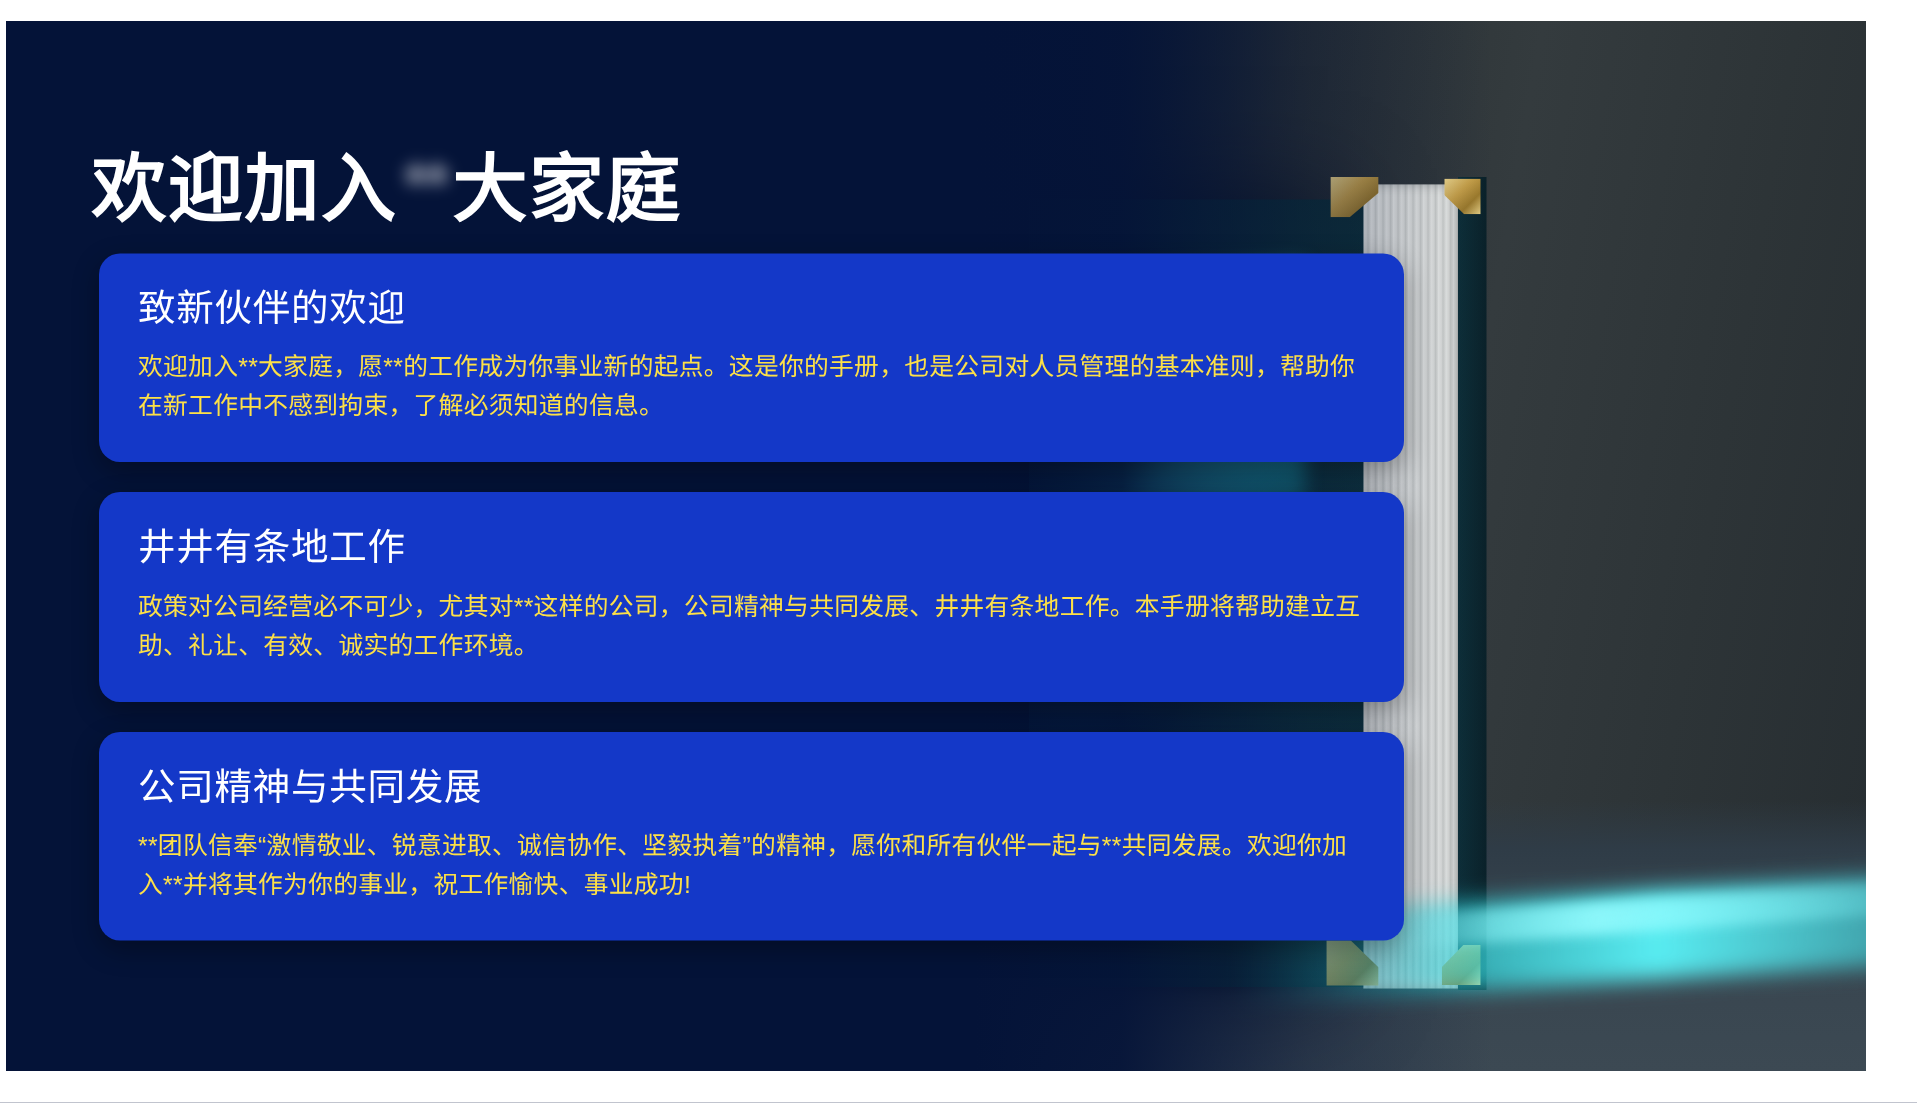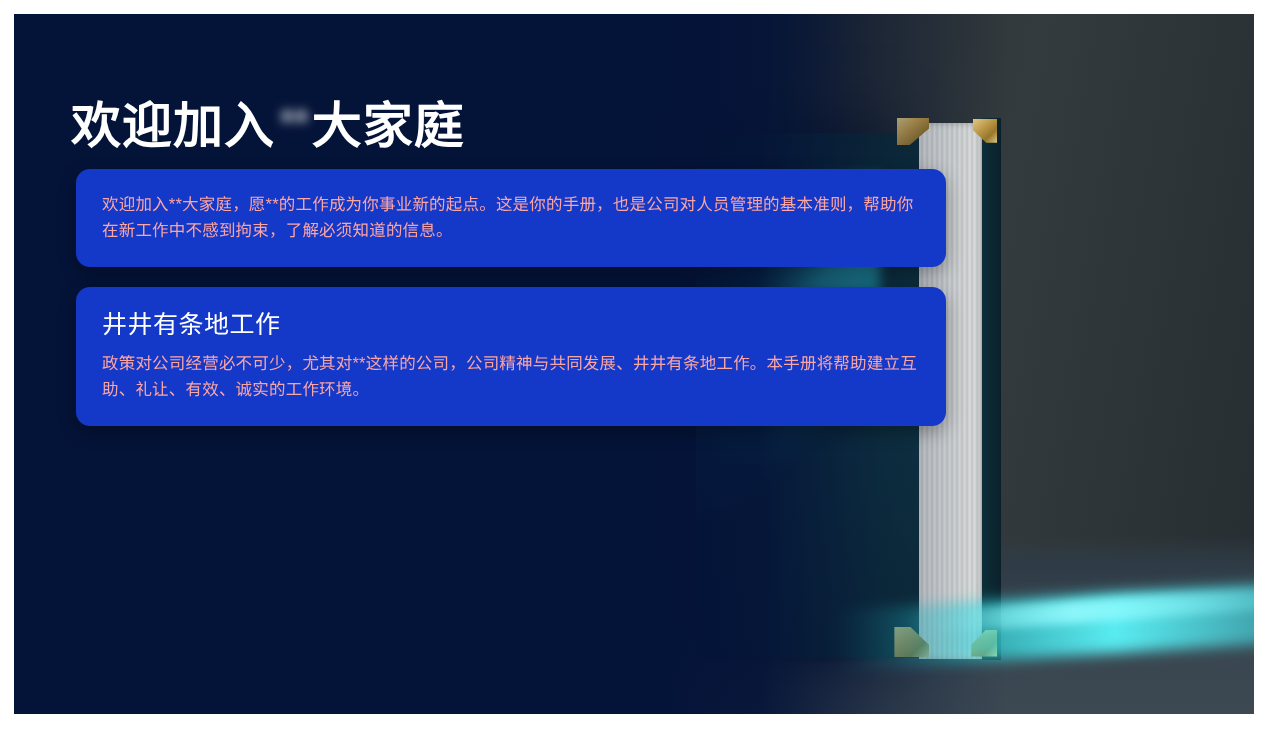--- a/index.html
+++ b/index.html
@@ -11,21 +11,21 @@
   body {
     width: 1278px;
     height: 735px;
     overflow: hidden;
     font-family: "Liberation Sans", "DejaVu Sans", sans-serif;
   }
 
   
   #slide-canvas {
     position: absolute;
-    left: 14px;
+    left: 4px;
     top: 14px;
     width: 1240px;
     height: 700px;
     overflow: hidden;
     background: #041338;
   }
 
   
   .bg-layer { position: absolute; inset: 0; }
 
@@ -228,21 +228,21 @@
   }
   .card-title {
     color: #ffffff;
     font-size: 25px;
     font-weight: 500;
     line-height: 1.25;
     margin: 0 0 10px 0;
     letter-spacing: 0.5px;
   }
   .card-body {
-    color: #fca5a5;
+    color: #fde047;
     font-size: 16.5px;
     line-height: 26px;
     margin: 0;
     letter-spacing: 0.2px;
   }
 </style>
 </head>
 <body>
 
 <div id="slide-canvas">
@@ -264,24 +264,29 @@
     <div class="left-wash"></div>
   </div>
 
   <div class="content">
 
     <h1 id="slide-title"><span>欢迎加入</span><span class="redacted">**</span><span>大家庭</span></h1>
 
     <div class="cards">
 
       <div class="card">
+        <h2 class="card-title">致新伙伴的欢迎</h2>
         <p class="card-body">欢迎加入**大家庭，愿**的工作成为你事业新的起点。这是你的手册，也是公司对人员管理的基本准则，帮助你在新工作中不感到拘束，了解必须知道的信息。</p>
       </div>
 
       <div class="card">
         <h2 class="card-title">井井有条地工作</h2>
         <p class="card-body">政策对公司经营必不可少，尤其对**这样的公司，公司精神与共同发展、井井有条地工作。本手册将帮助建立互助、礼让、有效、诚实的工作环境。</p>
       </div>
 
+      <div class="card">
+        <h2 class="card-title">公司精神与共同发展</h2>
+        <p class="card-body">**团队信奉“激情敬业、锐意进取、诚信协作、坚毅执着”的精神，愿你和所有伙伴一起与**共同发展。欢迎你加入**并将其作为你的事业，祝工作愉快、事业成功!</p>
+      </div>
 
     </div>
   </div>
 </div>
 
 </body></html>

